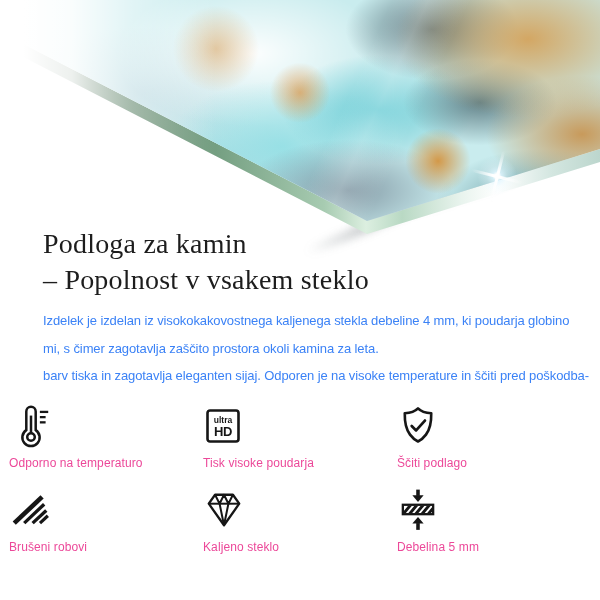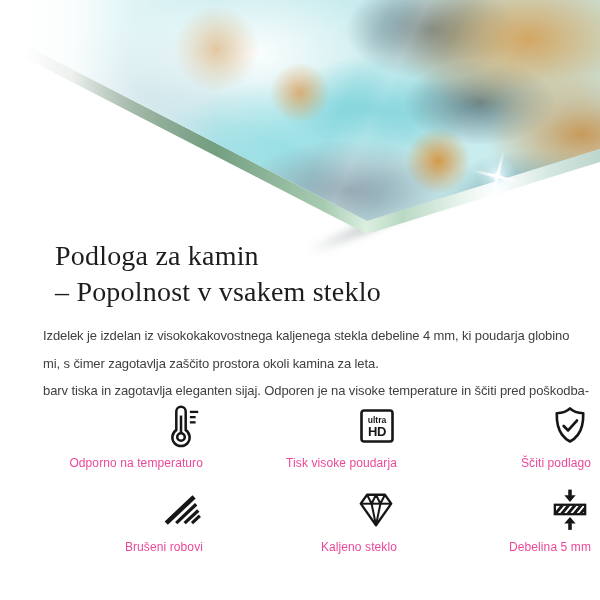--- a/index.html
+++ b/index.html
@@ -45,29 +45,29 @@
       linear-gradient(to right, #ffffff 4%, rgba(255,255,255,.9) 12%, rgba(255,255,255,.45) 22%, rgba(255,255,255,0) 36%);}
   .sparkle{position:absolute;left:469px;top:148px;width:56px;height:56px;transform:rotate(14deg);
     background:radial-gradient(circle, #ffffff 0 5%, rgba(225,246,255,.8) 12%, rgba(235,250,255,.35) 26%, rgba(255,255,255,0) 50%);}
   .sparkle::before{content:"";position:absolute;left:50%;top:2px;width:3px;height:52px;margin-left:-1.5px;
     background:linear-gradient(to bottom, rgba(255,255,255,0), #fff 42%, #fff 58%, rgba(255,255,255,0));filter:blur(.4px);}
   .sparkle::after{content:"";position:absolute;top:50%;left:2px;height:3px;width:52px;margin-top:-1.5px;
     background:linear-gradient(to right, rgba(255,255,255,0), #fff 42%, #fff 58%, rgba(255,255,255,0));filter:blur(.4px);}
 
   
   .content{position:absolute;left:43px;top:226px;width:530px;}
-  .heading{margin:12px;font-family:"Liberation Serif","DejaVu Serif",serif;font-weight:500;
+  .heading{margin:0;font-family:"Liberation Serif","DejaVu Serif",serif;font-weight:500;
     font-size:28px;line-height:36px;color:#1d1d1d;letter-spacing:.2px;}
-  .paragraph{margin-top:9px;font-size:13px;line-height:27.5px;color:#404040;letter-spacing:-0.1px;}
+  .paragraph{margin-top:9px;font-size:13px;line-height:27.5px;color:#3b82f6;letter-spacing:-0.1px;}
   .paragraph .pline{white-space:nowrap;}
 
   
   .features{position:absolute;left:9px;top:402px;width:582px;
     display:grid;grid-template-columns:repeat(3,194px);row-gap:16px;}
-  .feature{display:flex;flex-direction:column;align-items:flex-end;}
+  .feature{display:flex;flex-direction:column;align-items:flex-start;}
   .icon-box{height:48px;display:flex;align-items:center;justify-content:center;}
   .feature-label{margin-top:6px;font-size:12px;color:#ec4899;letter-spacing:.1px;white-space:nowrap;}
   .icon-stroke{stroke:#161616;fill:none;}
   svg text{font-family:"Liberation Sans",sans-serif;fill:#161616;}
 </style>
 </head>
 <body>
 
 <div class="page">
 

